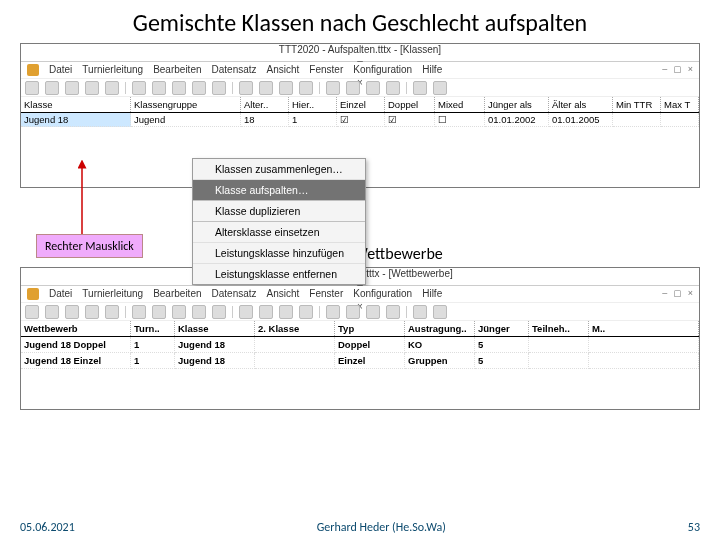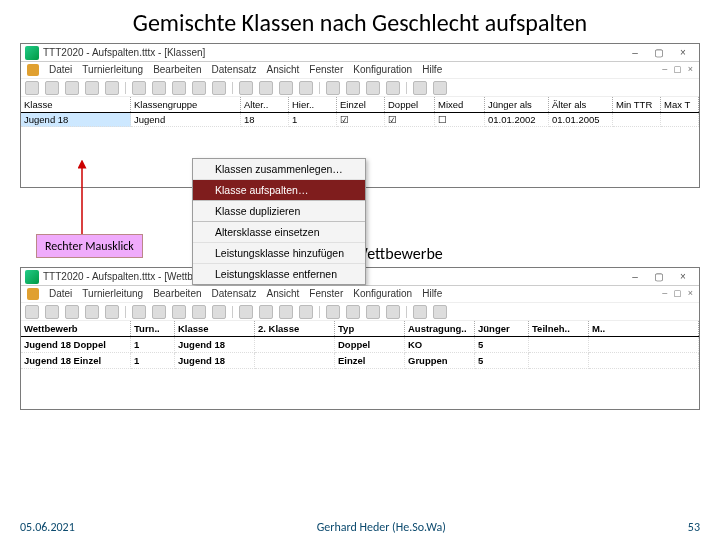--- a/index.html
+++ b/index.html
@@ -1,20 +1,20 @@
 <!DOCTYPE html>
 <html><head>
 <meta charset="utf-8">
 <style>
   * { box-sizing: border-box; margin: 0; padding: 0; }
   body { font-family: "Segoe UI", Tahoma, sans-serif; background: #fff; width: 720px; height: 540px; overflow: hidden; position: relative; color: #000; }
   .slide { padding: 8px 20px 0 20px; }
   .slide-title { font-size: 24px; font-weight: 400; text-align: center; margin-bottom: 6px; font-family: Calibri, sans-serif; }
   .app-window { border: 1px solid #7a7a7a; background: #fff; font-size: 10px; margin-bottom: 2px; }
-  .titlebar { display: flex; align-items: center; background: #fff; height: 18px; padding: 0 4px; border-bottom: 1px solid #ccc; }
+  .titlebar { display: flex; align-items: center; background: #fff; height: 18px; padding: 0 4px; border-bottom: 1px solid #ccc; flex-direction: column; }
   .tb-icon { width: 14px; height: 14px; background: linear-gradient(135deg,#2c8 0%, #094 100%); border-radius: 2px; margin-right: 4px; }
   .tb-title { flex: 1; font-size: 10px; color: #333; }
   .tb-btn { width: 24px; text-align: center; font-size: 10px; color: #555; }
   .menubar { display: flex; gap: 10px; padding: 2px 6px; background: #fff; font-size: 10px; color: #333; border-bottom: 1px solid #eee; }
   .menubar span { cursor: default; }
   .doc-ctrls { position: absolute; right: 6px; font-size: 9px; color: #777; display:flex; gap:6px;}
   .toolbar { display: flex; gap: 6px; padding: 2px 4px; align-items: center; border-bottom: 1px solid #eee; height: 18px; }
   .tbicon { width: 14px; height: 14px; background: #ddd; border: 1px solid #bbb; border-radius: 2px; }
   .tbsep { width: 1px; height: 12px; background: #ccc; }
   .grid-head { display: grid; grid-template-columns: 110px 110px 48px 48px 48px 50px 50px 64px 64px 48px 1fr; font-size: 9.5px; background: #fff; border-bottom: 1px solid #000; }
@@ -22,21 +22,21 @@
   .grid-row { display: grid; grid-template-columns: 110px 110px 48px 48px 48px 50px 50px 64px 64px 48px 1fr; font-size: 9.5px; }
   .grid-row div { padding: 1px 3px; border-right: 1px dotted #ddd; border-bottom: 1px dotted #ddd; white-space: nowrap; overflow: hidden; }
   .grid-head2 { display: grid; grid-template-columns: 110px 44px 80px 80px 70px 70px 54px 60px 1fr; font-size: 9.5px; border-bottom: 1px solid #000; }
   .grid-head2 div, .grid-row2 div { padding: 2px 3px; border-right: 1px dotted #aaa; white-space: nowrap; overflow: hidden; font-weight: bold; }
   .grid-row2 { display: grid; grid-template-columns: 110px 44px 80px 80px 70px 70px 54px 60px 1fr; font-size: 9.5px; }
   .grid-row2 div { border-bottom: 1px dotted #ddd; border-right: 1px dotted #ddd; }
   .sel-cell { background: #cde8ff; }
   .context-menu { position: absolute; left: 192px; top: 158px; width: 174px; background: #f4f4f4; border: 1px solid #9c9c9c; box-shadow: 2px 2px 4px rgba(0,0,0,.25); font-size: 10.5px; }
   .cm-item { padding: 4px 8px 4px 22px; color: #000; border-top: 1px solid #e0e0e0; }
   .cm-item:first-child { border-top: none; }
-  .cm-item.hl { background: #7f1d1d; color: #fff; }
+  .cm-item.hl { background: #737373; color: #fff; }
   .cm-item.group-start { border-top: 1px solid #c0c0c0; }
   .callout { position: absolute; border: 1px solid #b88; background: #f0abfc; font-size: 12px; padding: 4px 8px; font-family: Calibri, sans-serif; }
   .arrow { position: absolute; }
   .sect-label { text-align: center; font-size: 16px; font-family: Calibri, sans-serif; margin: 6px 0 4px; background:#fff; }
   .footer { position: absolute; bottom: 6px; left: 20px; right: 20px; display: flex; justify-content: space-between; font-size: 12px; font-family: Calibri, sans-serif; color: #0c4a6e; }
   .blank-area { height: 40px; background:#fff;}
   .blank-area2 { height: 60px; background:#fff;}
 </style>
 </head>
 <body>

